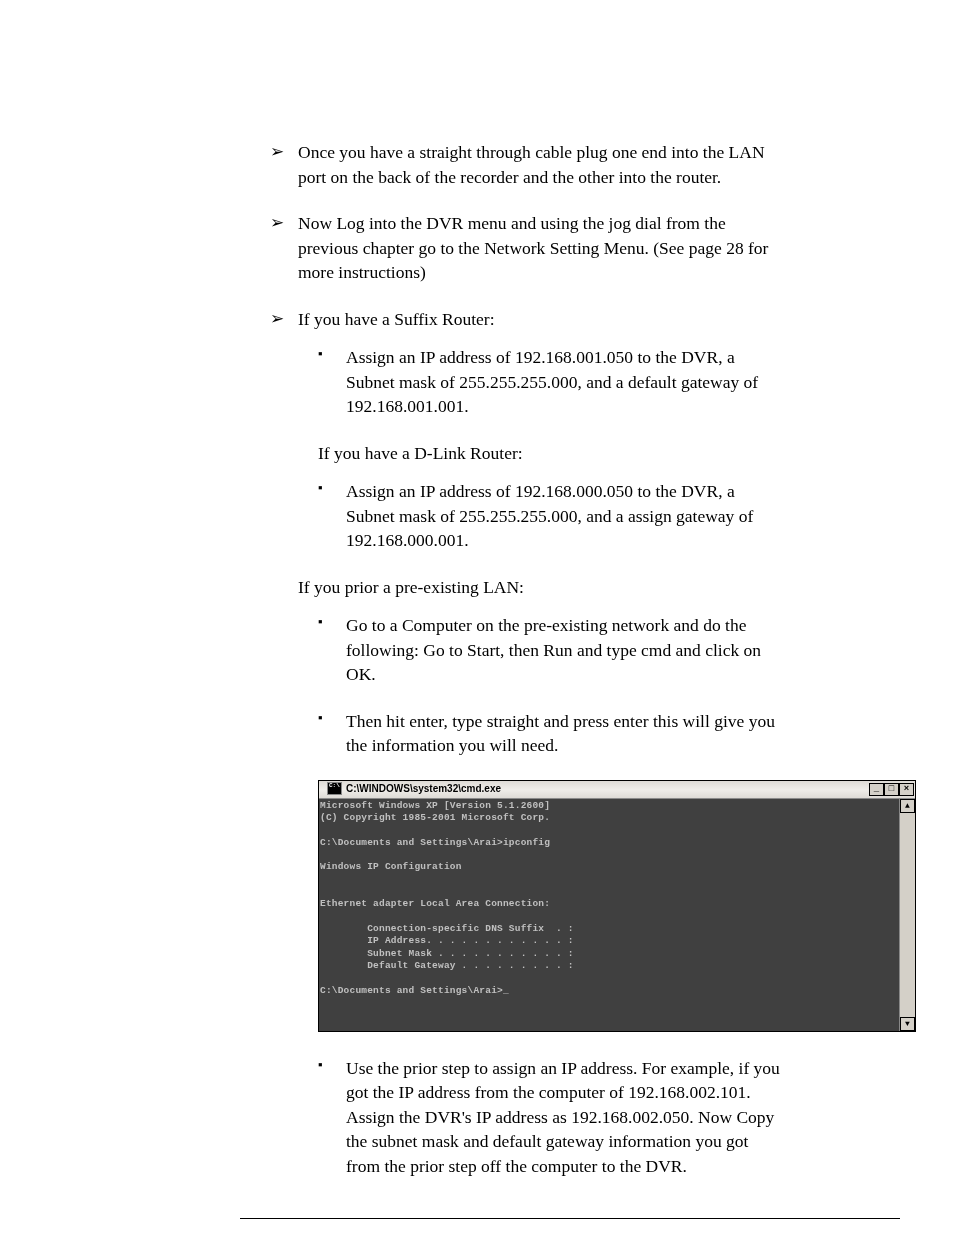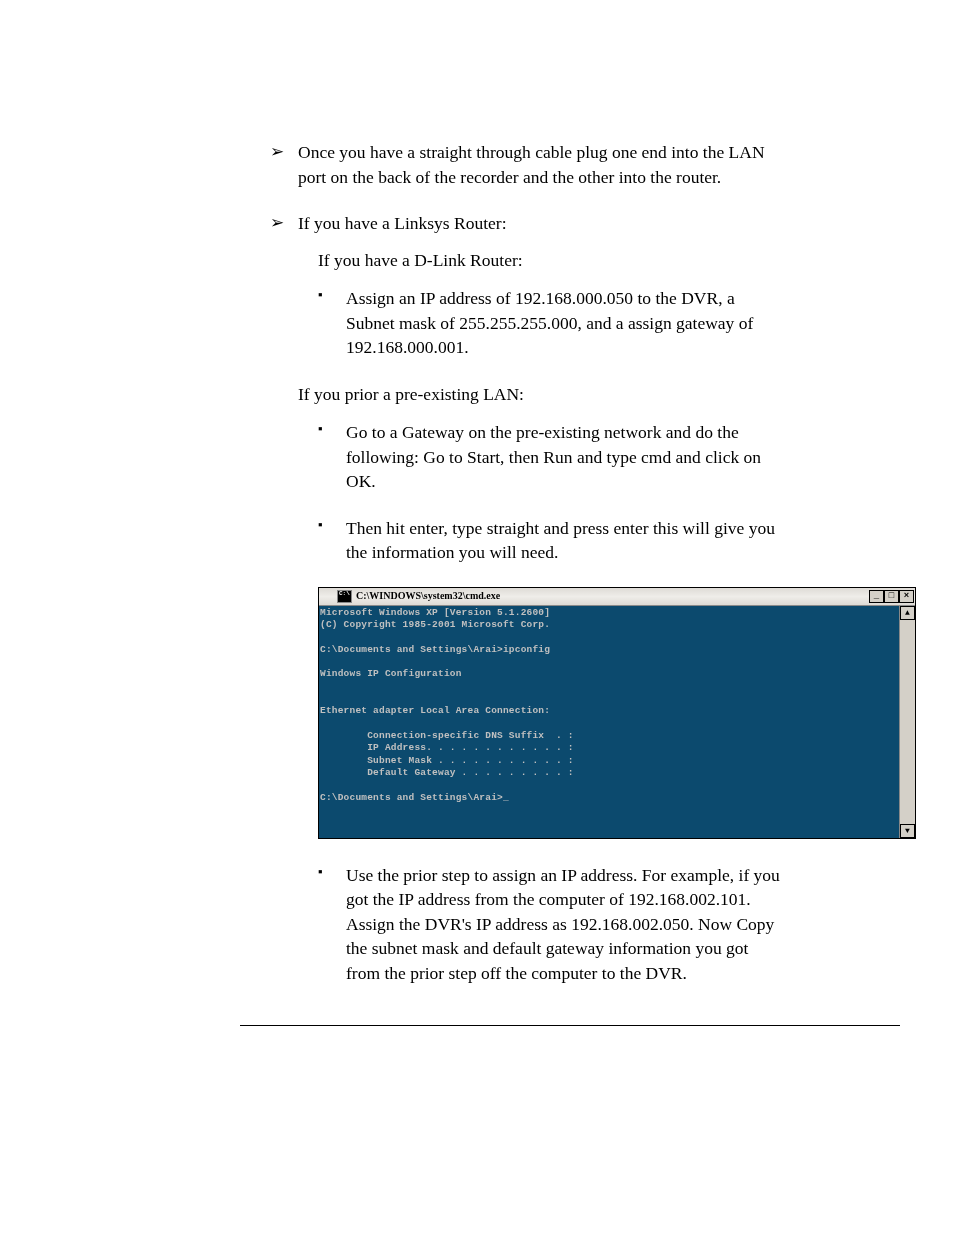--- a/index.html
+++ b/index.html
@@ -72,24 +72,23 @@
     justify-content: space-between;
     height: 17px;
     background: linear-gradient(to bottom, #dedbd6 0%, #efede9 50%, #dedbd6 100%);
     border-bottom: 1px solid #8a8a8a;
     font-size: 10px;
     font-weight: bold;
     font-family: Tahoma, sans-serif;
   }
   .cmd-titlebar-left {
     display: flex;
-    align-items: flex-end;
+    align-items: flex-start;
     gap: 4px;
-    padding-left: 18px;
-    font-family: Liberation Serif, serif;
+    padding-left: 8px;
   }
   .cmd-title-icon {
     width: 13px;
     height: 11px;
     background: #000;
     position: relative;
     display: inline-block;
     border: 1px solid #888;
   }
   .cmd-title-icon::after {
@@ -123,21 +122,21 @@
     box-sizing: border-box;
     line-height: 1;
   }
   .cmd-body-wrap {
     display: flex;
     background: #000;
     height: 232px;
   }
   .cmd-body {
     flex: 1;
-    background: #0c4a6e;
+    background: #404040;
     color: #c0c0c0;
     font-size: 9.5px;
     line-height: 1.3;
     padding: 1px 1px;
     white-space: pre;
     font-family: "Lucida Console", "Courier New", monospace;
     letter-spacing: 0.2px;
     font-weight: bold;
   }
   .cmd-scrollbar {
@@ -168,34 +167,38 @@
     border-top: 1.5px solid #000;
   }
 </style>
 </head>
 <body>
 
 <div class="page">
 
   <ul class="arrow-list">
     <li>Once you have a straight through cable plug one end into the LAN port on the back of the recorder and the other into the router.</li>
+    <li>Now Log into the  DVR menu and using the jog dial from the previous chapter go to the Network Setting Menu. (See page 28 for more instructions)</li>
     <li>
-      <span>If you have a Linksys Router:</span>
-
+      <span>If you have a Suffix Router:</span>
+
+      <ul class="square-list">
+        <li>Assign an IP address of 192.168.001.050 to the DVR, a Subnet mask of 255.255.255.000, and a default gateway of 192.168.001.001.</li>
+      </ul>
 
       <div class="sub-text">If you have a D-Link Router:</div>
 
       <ul class="square-list">
         <li>Assign an IP address of 192.168.000.050 to the DVR, a Subnet mask of 255.255.255.000, and a assign gateway of 192.168.000.001.</li>
       </ul>
 
       <div class="sub-text" style="margin-left:0;">If you prior a pre-existing LAN:</div>
 
       <ul class="square-list">
-        <li>Go to a Gateway on the pre-existing network and do the following: Go to Start, then Run and type cmd and click on OK.</li>
+        <li>Go to a Computer on the pre-existing network and do the following: Go to Start, then Run and type cmd and click on OK.</li>
         <li>Then hit enter, type straight and press enter this will give you the information you will need.</li>
       </ul>
 
       
       <div class="cmd-window">
         <div class="cmd-titlebar">
           <div class="cmd-titlebar-left">
             <span class="cmd-title-icon"></span>
             <span class="cmd-title-text">C:\WINDOWS\system32\cmd.exe</span>
           </div>

